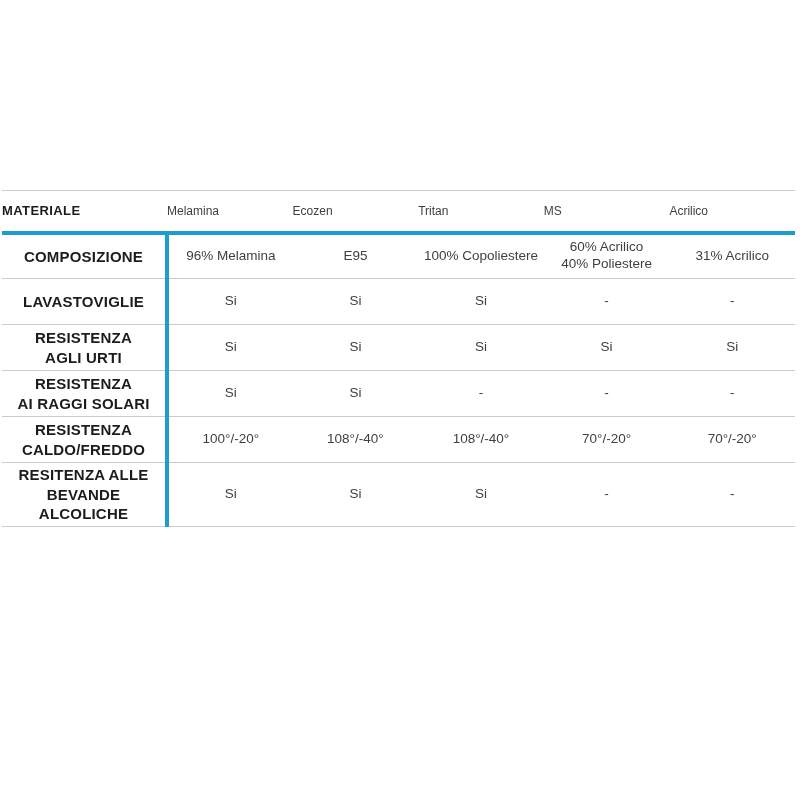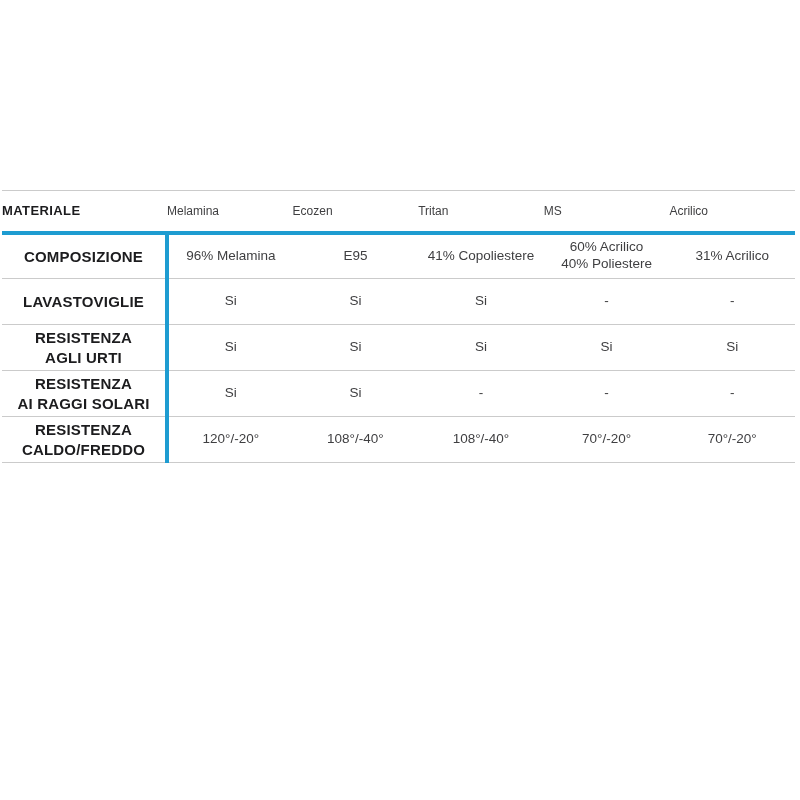--- a/index.html
+++ b/index.html
@@ -96,21 +96,21 @@
         <th class="col-header">Tritan</th>
         <th class="col-header">MS</th>
         <th class="col-header">Acrilico</th>
       </tr>
     </thead>
     <tbody>
         <tr>
           <th class="row-label">COMPOSIZIONE</th>
           <td class="cell-value">96% Melamina</td>
           <td class="cell-value">E95</td>
-          <td class="cell-value">41% Copoliestere</td>
+          <td class="cell-value">100% Copoliestere</td>
           <td class="cell-value">60% Acrilico
 40% Poliestere</td>
           <td class="cell-value">31% Acrilico</td>
         </tr>
         <tr>
           <th class="row-label">LAVASTOVIGLIE</th>
           <td class="cell-value">Si</td>
           <td class="cell-value">Si</td>
           <td class="cell-value">Si</td>
           <td class="cell-value">-</td>
@@ -130,21 +130,30 @@
 AI RAGGI SOLARI</th>
           <td class="cell-value">Si</td>
           <td class="cell-value">Si</td>
           <td class="cell-value">-</td>
           <td class="cell-value">-</td>
           <td class="cell-value">-</td>
         </tr>
         <tr>
           <th class="row-label">RESISTENZA
 CALDO/FREDDO</th>
-          <td class="cell-value">120°/-20°</td>
+          <td class="cell-value">100°/-20°</td>
           <td class="cell-value">108°/-40°</td>
           <td class="cell-value">108°/-40°</td>
           <td class="cell-value">70°/-20°</td>
           <td class="cell-value">70°/-20°</td>
+        </tr>
+        <tr>
+          <th class="row-label">RESITENZA ALLE
+BEVANDE ALCOLICHE</th>
+          <td class="cell-value">Si</td>
+          <td class="cell-value">Si</td>
+          <td class="cell-value">Si</td>
+          <td class="cell-value">-</td>
+          <td class="cell-value">-</td>
         </tr>
       </tbody>
   </table>
 </div>
 
 </body></html>

